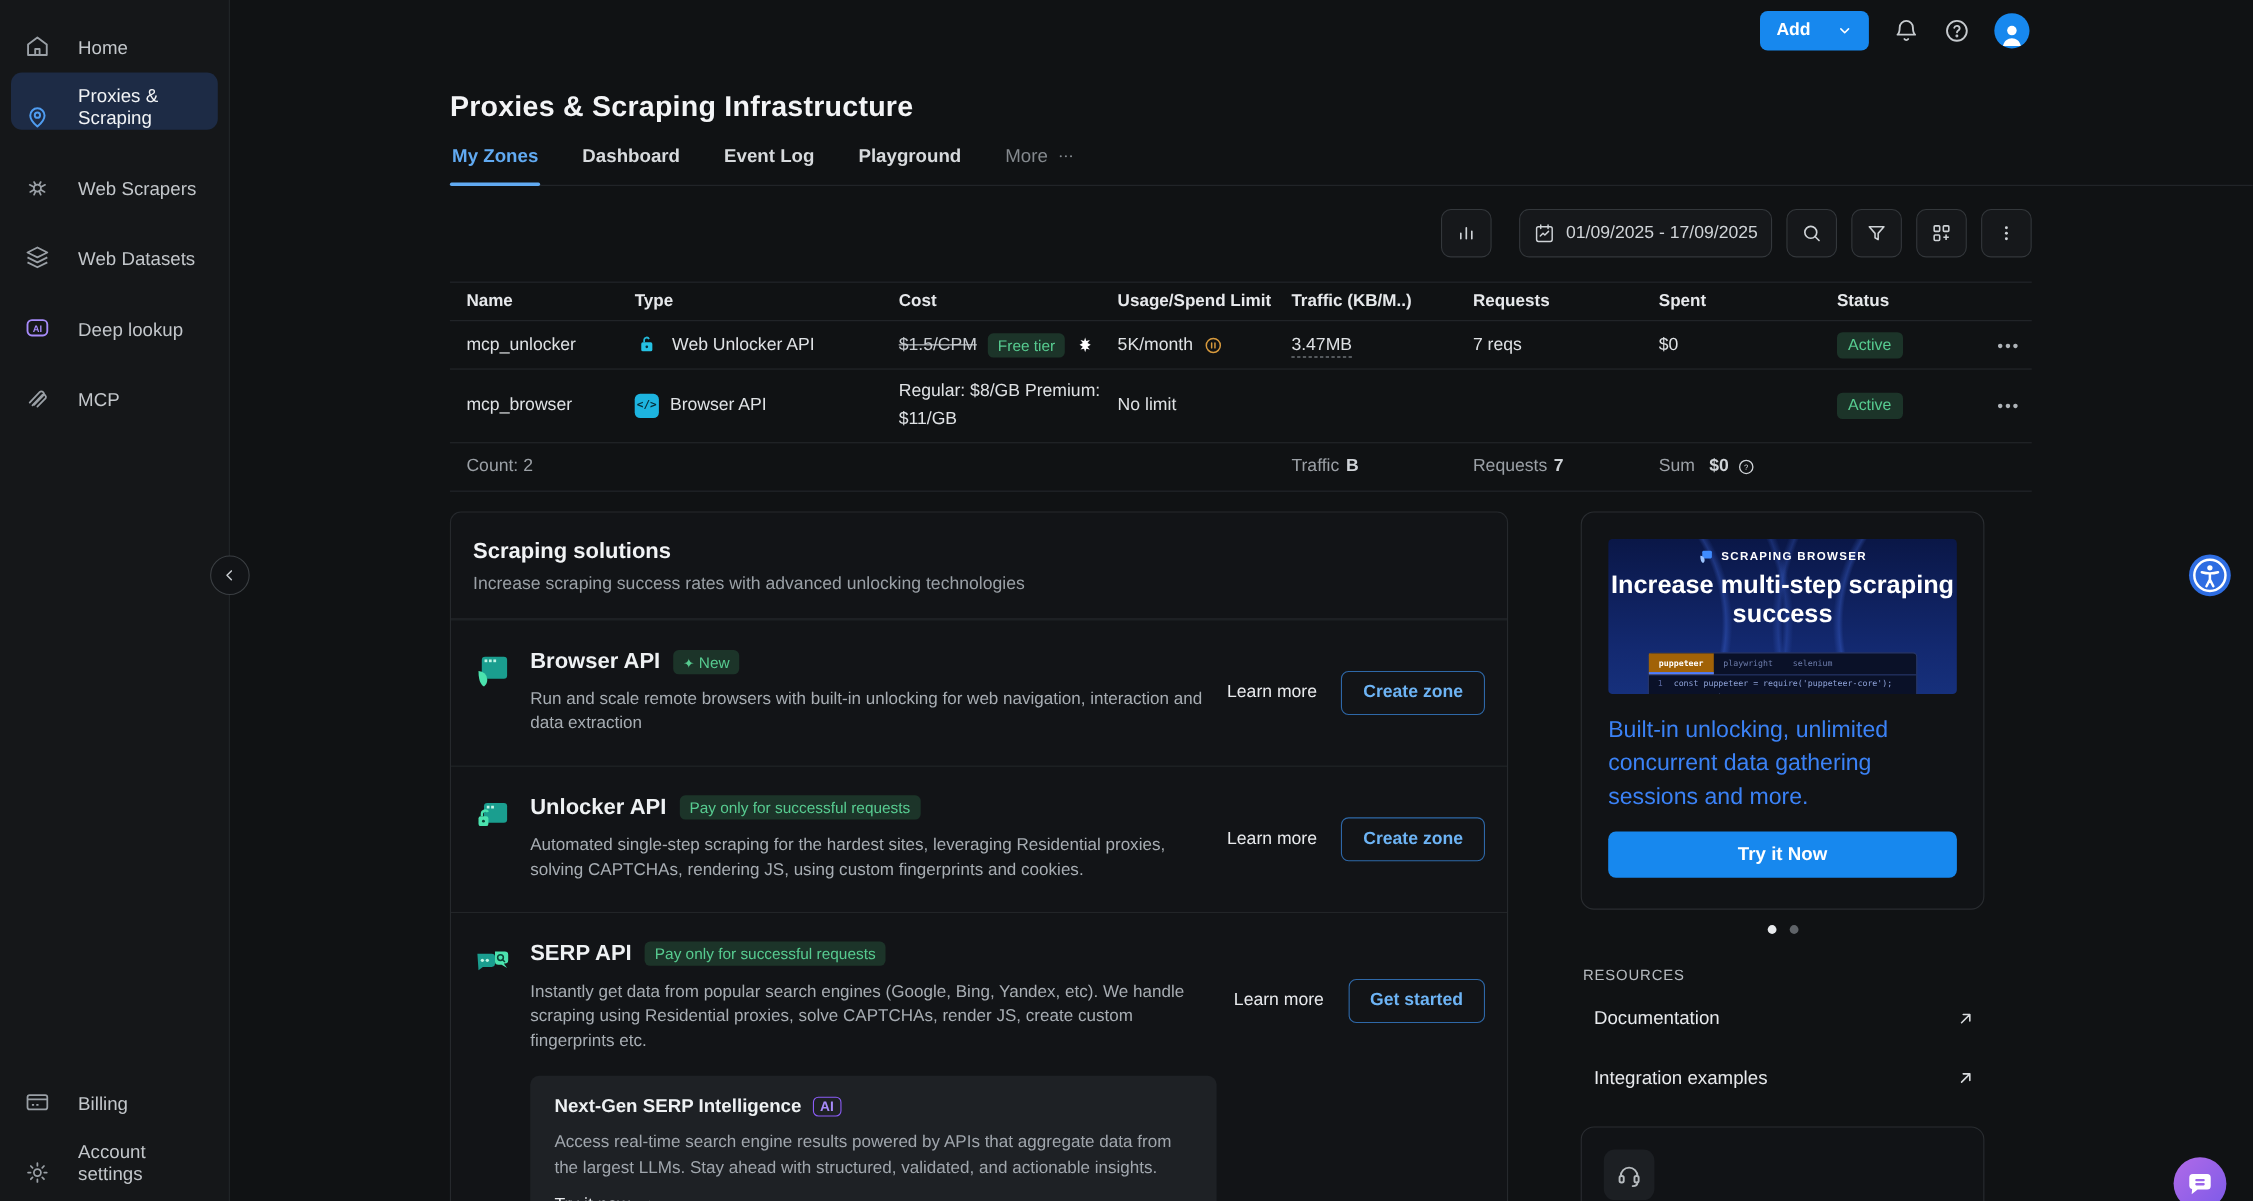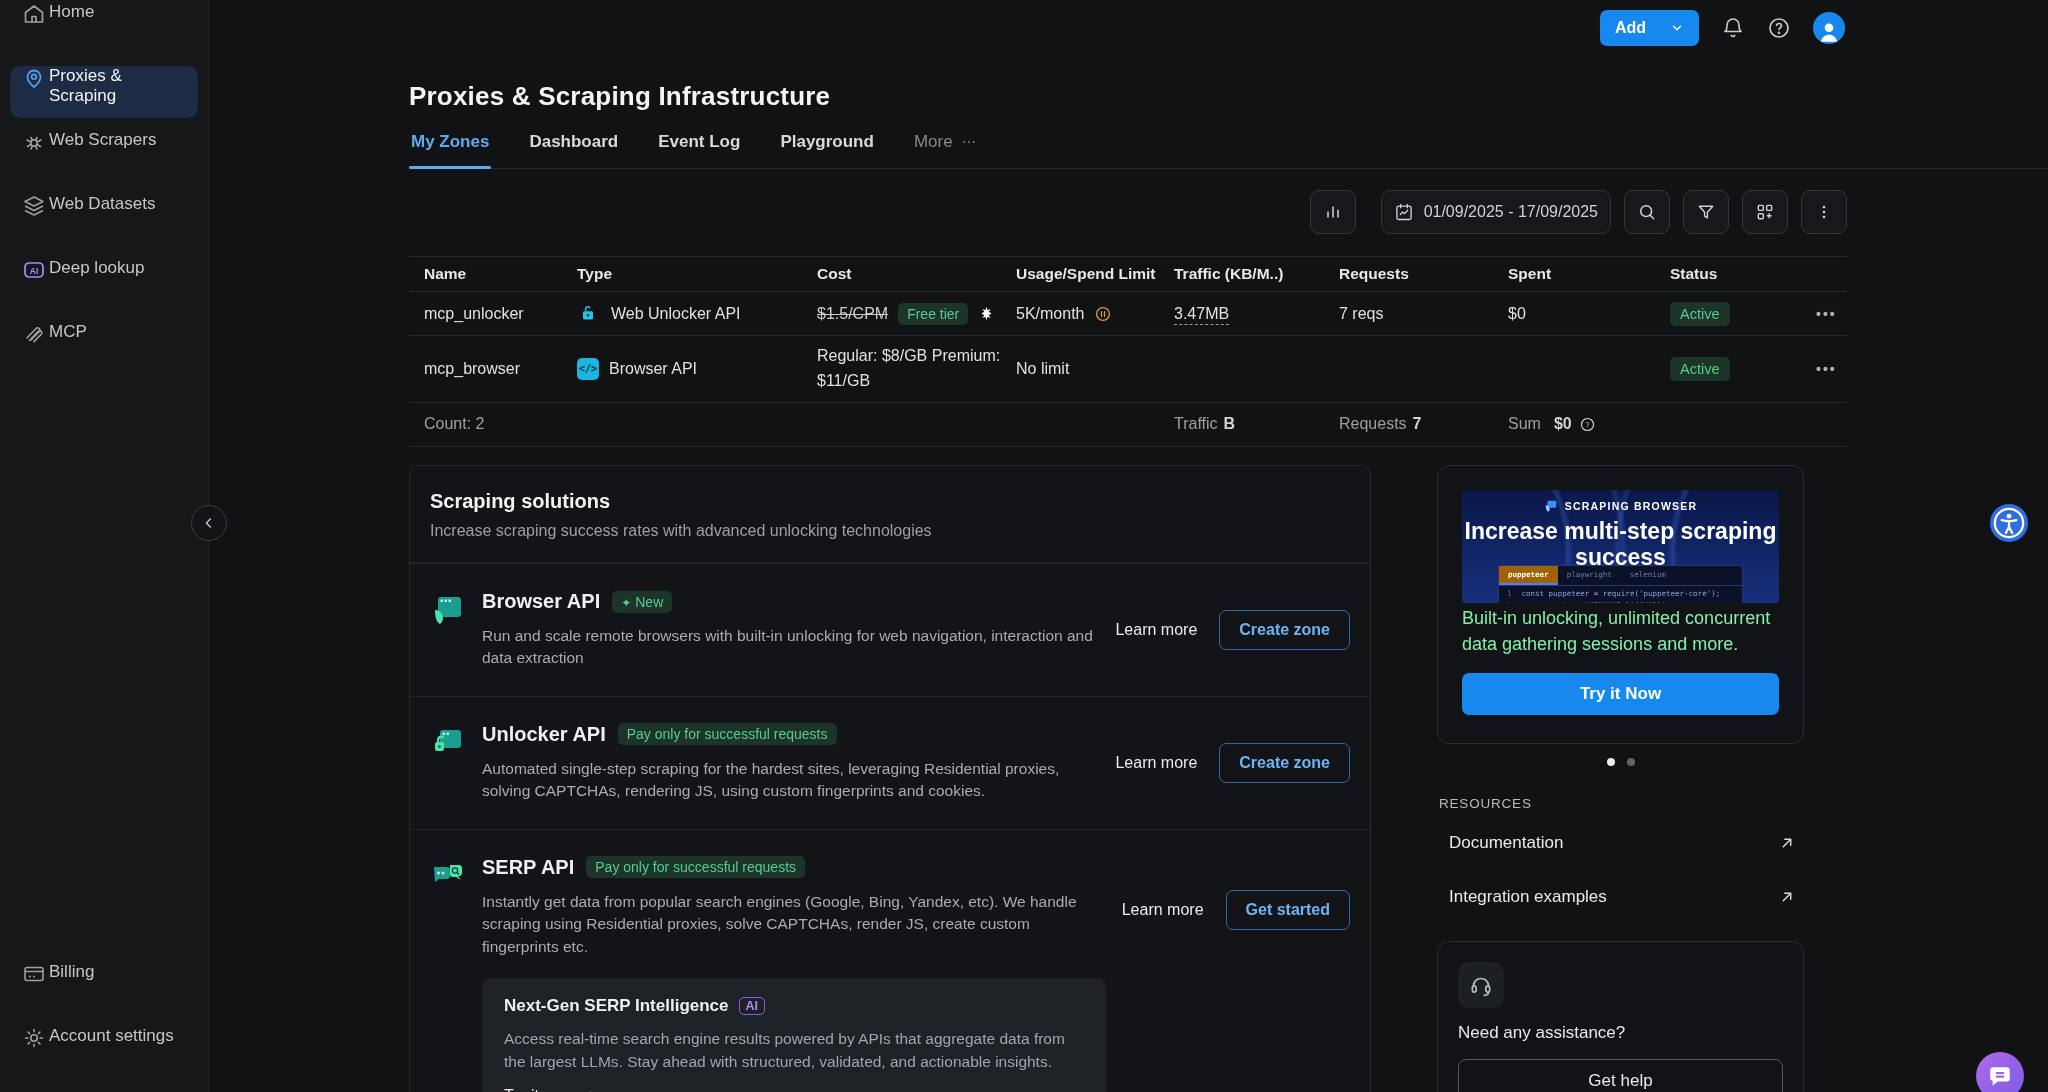--- a/index.html
+++ b/index.html
@@ -11,21 +11,21 @@
     position:relative;
   }
   svg { display:block; }
 
   
   .sidebar {
     position:absolute; left:0; top:0; bottom:0; width:209px;
     background:#151719; border-right:1px solid #232629; padding-top:2px;
   }
   .side-item {
-    display:flex; align-items:flex-start; gap:3px; height:52px;
+    display:flex; align-items:flex-end; gap:25px; height:52px;
     margin:0 10px 12px 10px; padding:0 12px; border-radius:10px;
     color:#c3c7cb; font-size:17px; cursor:pointer;
   }
   .side-item .s-ico { width:24px; height:24px; color:#9aa0a6; flex:0 0 24px; }
   .side-item.active { background:#1d2b45; color:#f2f4f6; }
   .side-item.active .s-ico { color:#4f9cf0; }
   .side-item .s-ico.purple { color:#a78bfa; }
   .sidebar-bottom { position:absolute; left:0; right:0; bottom:2px; }
 
   
@@ -133,21 +133,21 @@
     border:1px solid #8b5cf6; color:#a78bfa; font-size:12.5px; font-weight:700;
     border-radius:5px; padding:1px 6px;
   }
   .serp-box-desc { margin-top:12px; font-size:15.5px; line-height:1.45; color:#a0a6ad; }
   .try-link { margin-top:14px; display:flex; align-items:center; gap:8px; font-size:16px; color:#e8eaed; cursor:pointer; }
 
   
   .aside { position:absolute; left:1437px; top:465px; width:367px; }
   .promo-card { background:#111316; border:1px solid #2a2d31; border-radius:12px; padding:24px 24px 28px; }
   .promo-img {
-    height:113px; border-radius:4px; overflow:hidden; position:relative;
+    height:141px; border-radius:4px; overflow:hidden; position:relative;
     background:
       radial-gradient(circle at -14% 55%, transparent 40%, rgba(78,125,255,.28) 41%, transparent 42.5%),
       radial-gradient(circle at -14% 55%, transparent 55%, rgba(78,125,255,.22) 56%, transparent 57.5%),
       radial-gradient(circle at 114% 55%, transparent 40%, rgba(78,125,255,.28) 41%, transparent 42.5%),
       radial-gradient(circle at 114% 55%, transparent 55%, rgba(78,125,255,.22) 56%, transparent 57.5%),
       linear-gradient(180deg,#0a1747 0%, #132970 70%, #16307c 100%);
     text-align:center; padding-top:9px;
   }
   .promo-eyebrow { display:flex; align-items:center; justify-content:center; gap:7px; }
   .promo-eyebrow span { font-size:10.5px; font-weight:700; letter-spacing:1.2px; color:#fff; }
@@ -155,21 +155,21 @@
   .code-win {
     position:absolute; left:36px; right:36px; bottom:-14px; height:52px;
     background:#0a1128; border:1px solid #27376b; border-radius:4px 4px 0 0;
     font-family:"DejaVu Sans Mono", monospace; text-align:left;
   }
   .code-tabs { display:flex; gap:0; border-bottom:1px solid #27376b; }
   .code-tab { font-size:7.5px; color:#6f7fae; padding:4px 9px; }
   .code-tab.active { color:#fff; font-weight:700; border-bottom:2px solid #4e7dff; background:#a16207; }
   .code-line { display:flex; gap:10px; font-size:7.5px; color:#8fa3d9; padding:3px 8px 0; }
   .code-line .ln { color:#55639a; }
-  .promo-desc { margin-top:2px; font-size:18px; line-height:1.45; color:#86efac; }
+  .promo-desc { margin-top:18px; font-size:21px; line-height:1.45; color:#3b82f6; }
   .try-now-btn {
     margin-top:16px; width:100%; height:42px; background:#1788ee; color:#fff; border:none;
     border-radius:7px; font-size:17px; font-weight:700; cursor:pointer;
   }
   .dots-row { display:flex; justify-content:center; gap:12px; margin-top:14px; }
   .dot { width:8px; height:8px; border-radius:50%; background:#5f6368; cursor:pointer; }
   .dot.active { background:#e8eaed; }
   .res-title { margin:30px 0 0 2px; font-size:13.5px; letter-spacing:.8px; color:#b6bbc0; }
   .res-link {
     display:flex; align-items:center; justify-content:space-between;

